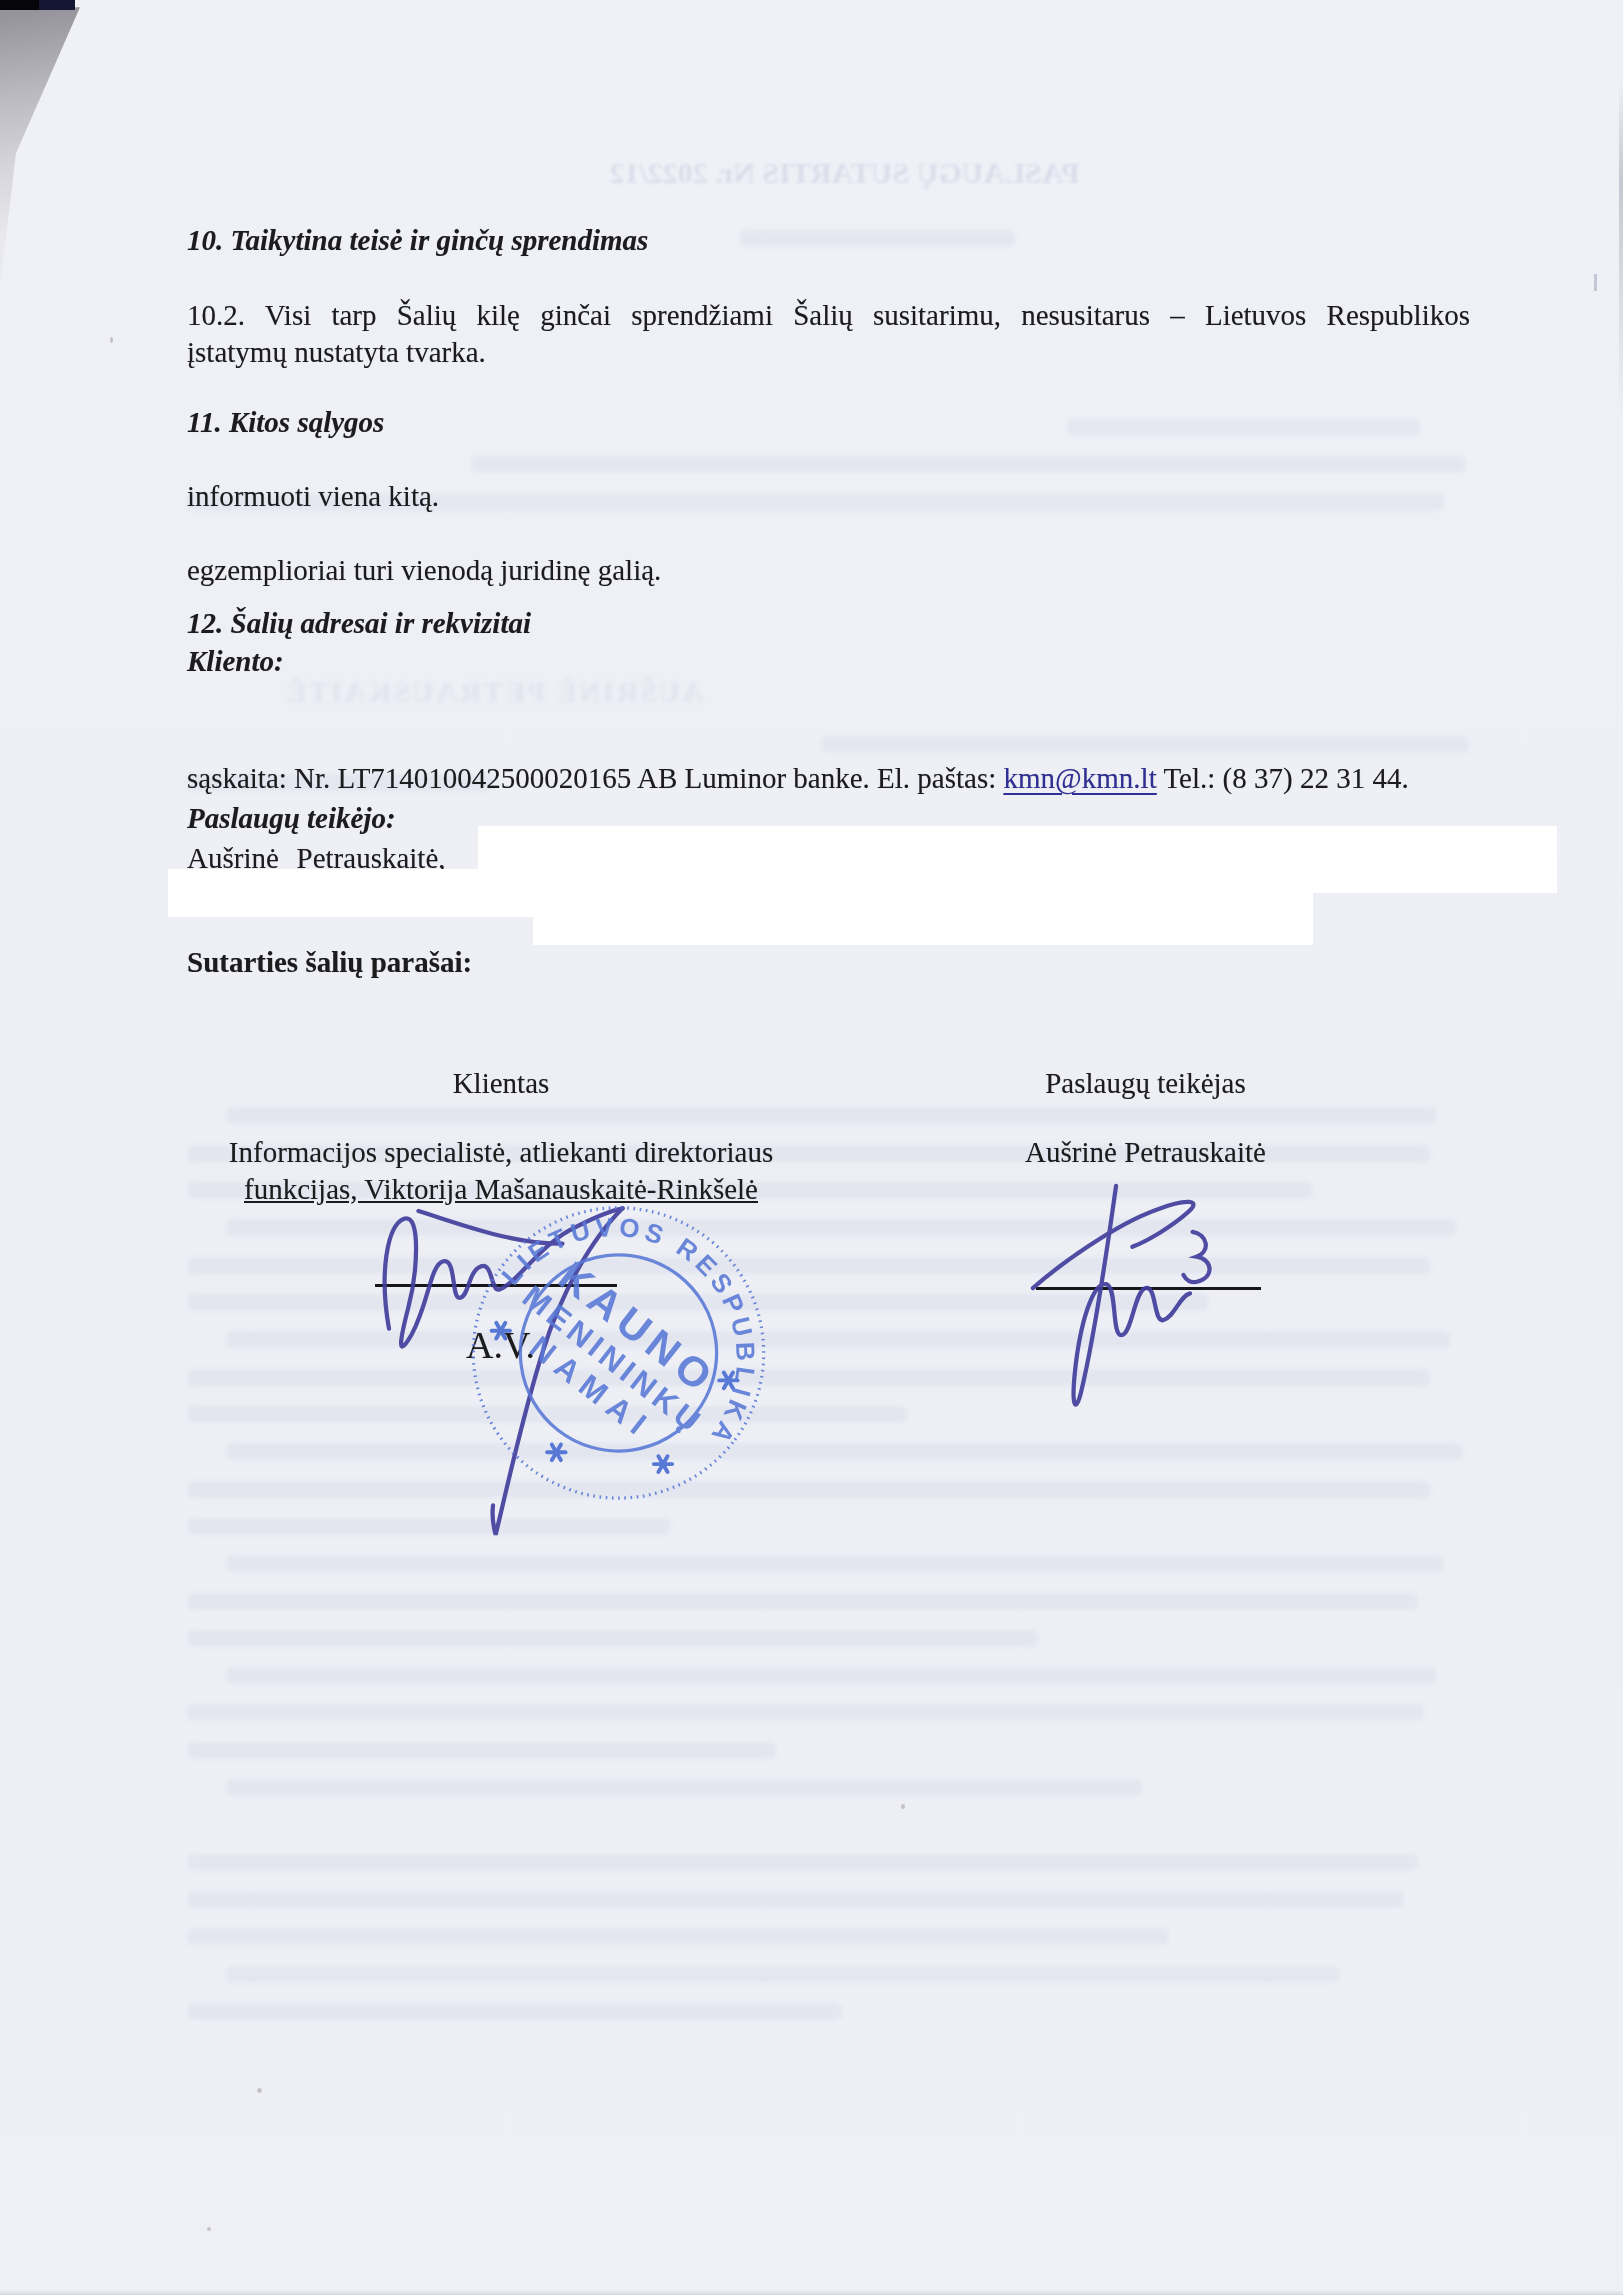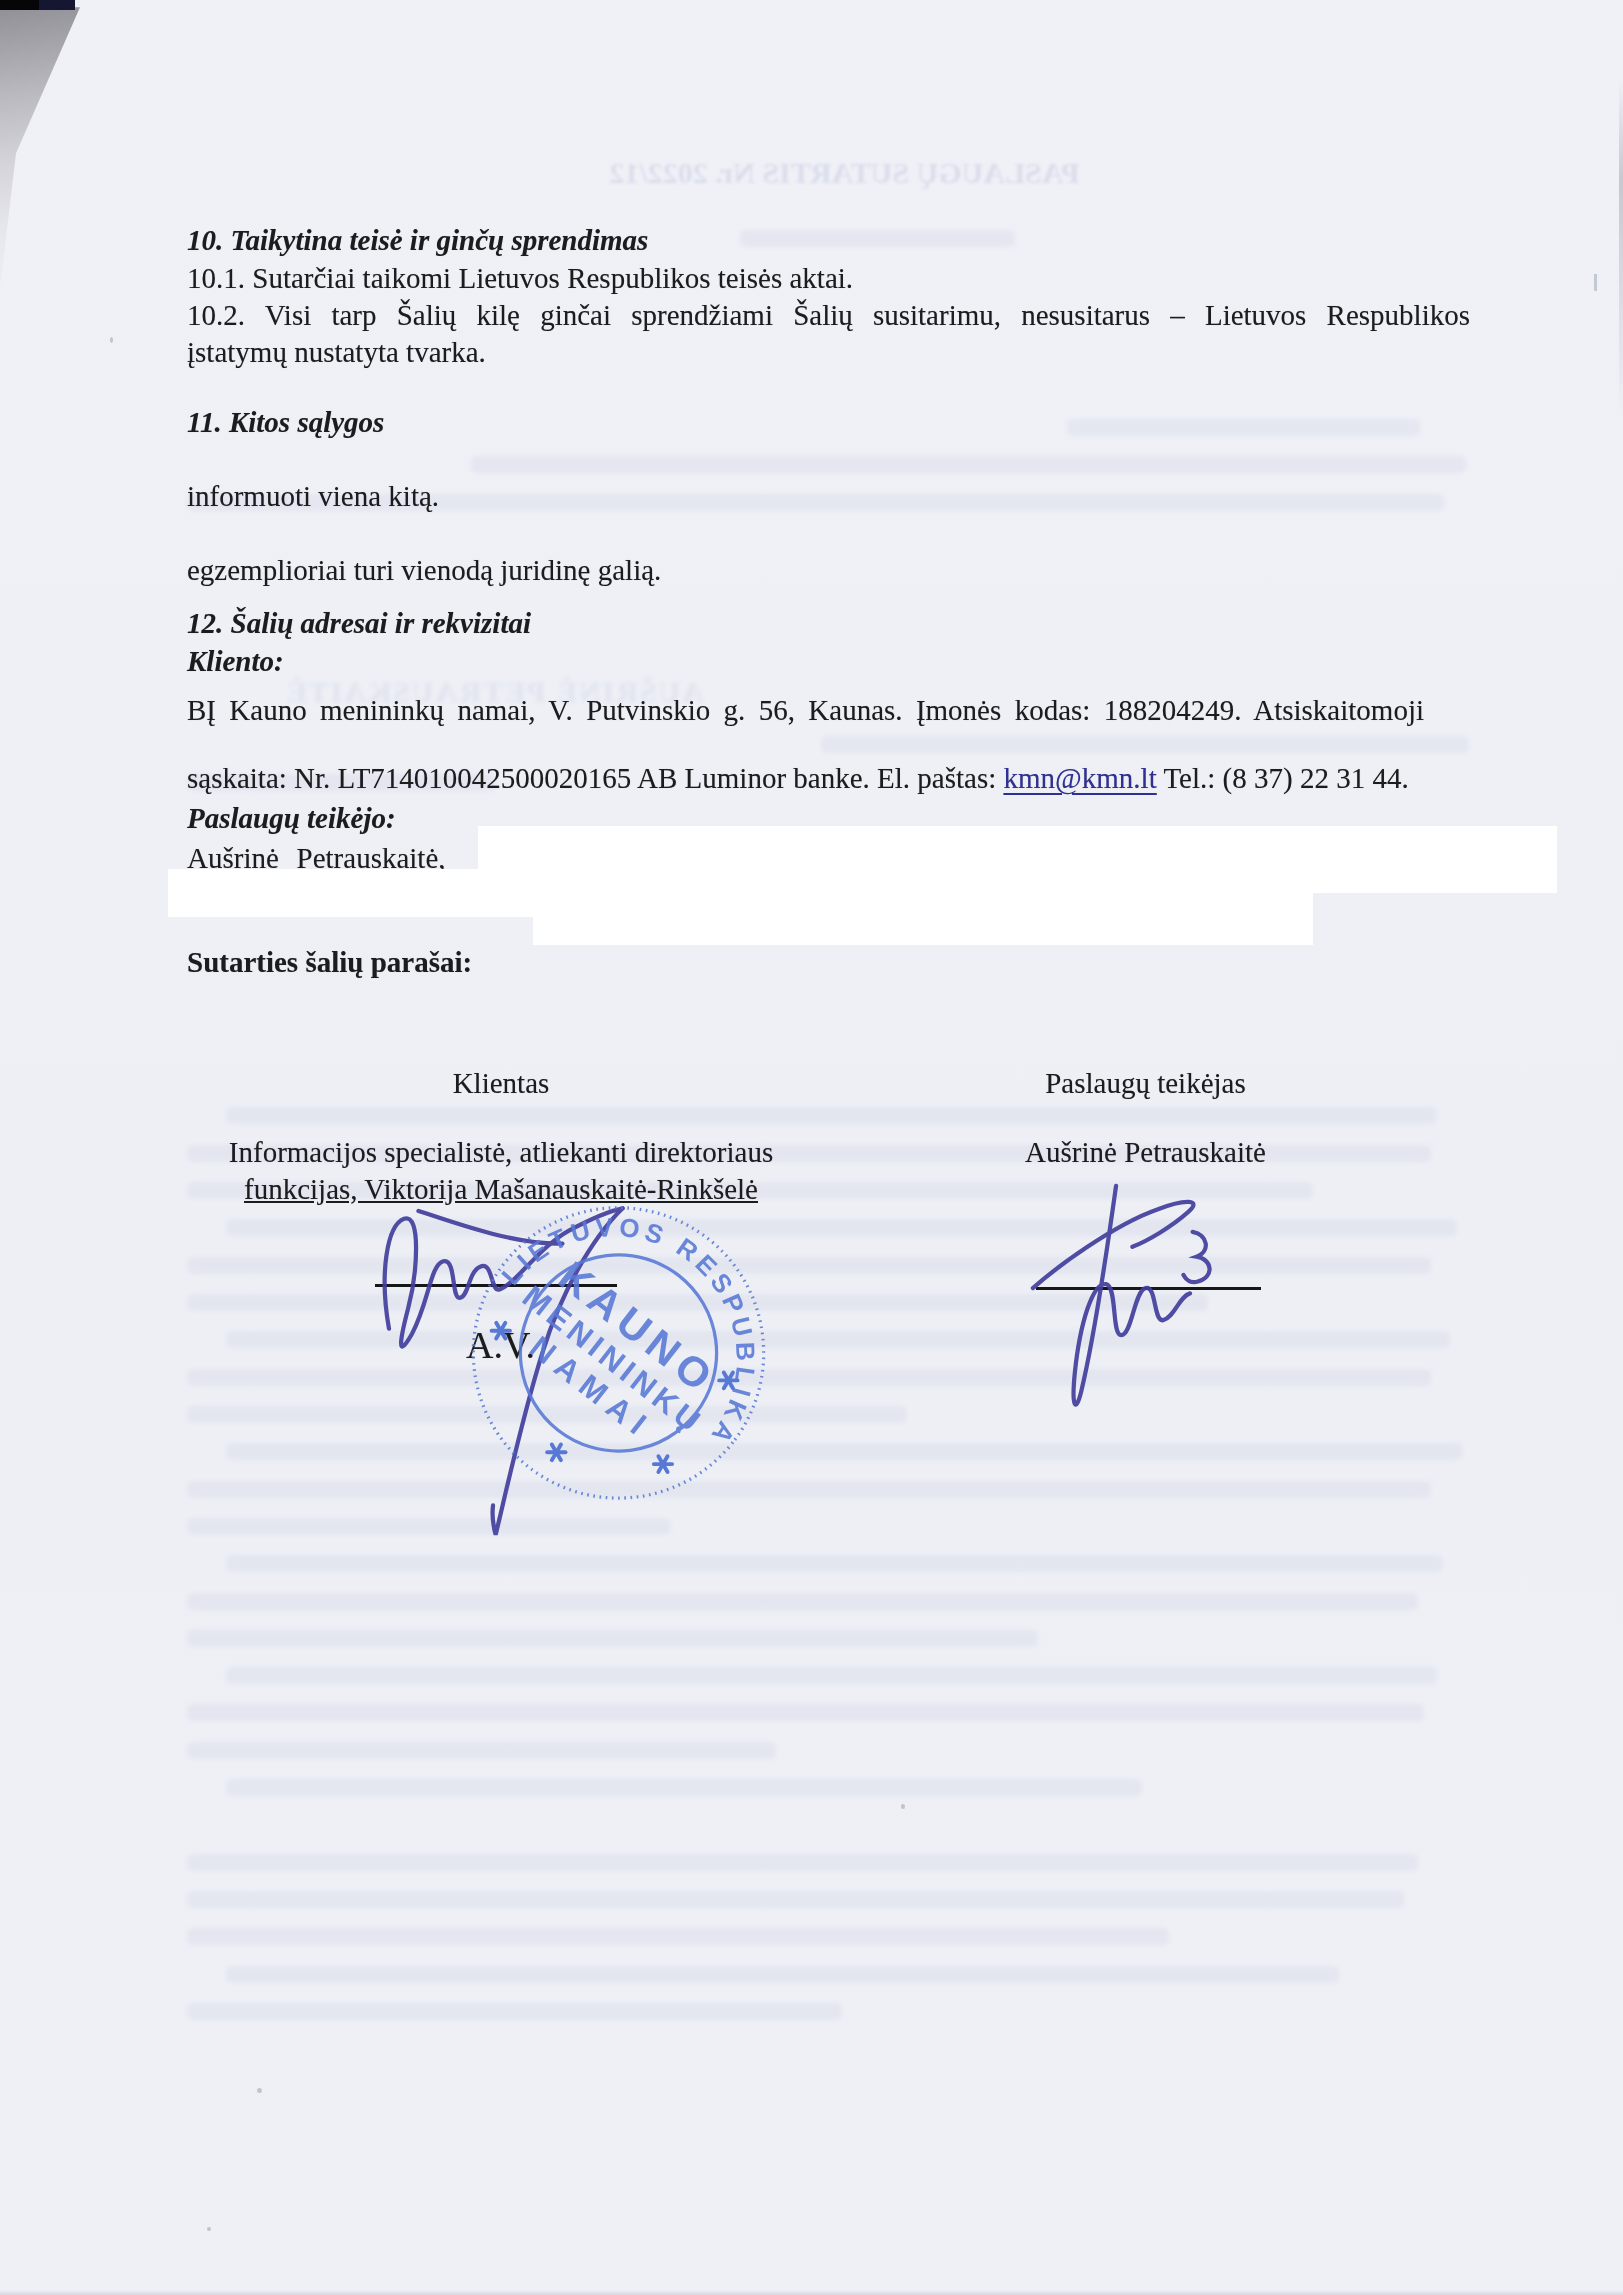--- a/index.html
+++ b/index.html
@@ -79,31 +79,29 @@
       <div class="gl" style="top: 1742px; left: 187px; width: 589px;"></div>
       <div class="gl" style="top: 1779px; left: 226px; width: 916px;"></div>
       <div class="gl" style="top: 1854px; left: 187px; width: 1231px;"></div>
       <div class="gl" style="top: 1891px; left: 187px; width: 1217px;"></div>
       <div class="gl" style="top: 1928px; left: 187px; width: 982px;"></div>
       <div class="gl" style="top: 1966px; left: 226px; width: 1113px;"></div>
       <div class="gl" style="top: 2003px; left: 187px; width: 655px;"></div>
     </div>
 
   <div class="t h" style="left:187px;top:224px;">10. Taikytina teisė ir ginčų sprendimas</div>
-  <div class="t" style="left:187px;top:262px;">10.1. Sutarčiai taikomi Lietuvos Respublikos teisės aktai.</div>
   <div class="t just" style="left:187px;top:299px;width:1283px;">10.2. Visi tarp Šalių kilę ginčai sprendžiami Šalių susitarimu, nesusitarus – Lietuvos Respublikos</div>
   <div class="t" style="left:187px;top:336px;">įstatymų nustatyta tvarka.</div>
 
   <div class="t h" style="left:187px;top:406px;">11. Kitos sąlygos</div>
   <div class="t" style="left:187px;top:480px;">informuoti viena kitą.</div>
   <div class="t" style="left:187px;top:554px;">egzemplioriai turi vienodą juridinę galią.</div>
 
   <div class="t h" style="left:187px;top:607px;">12. Šalių adresai ir rekvizitai</div>
   <div class="t h" style="left:187px;top:645px;">Kliento:</div>
-  <div class="t just" style="left:187px;top:694px;width:1237px;">BĮ Kauno menininkų namai, V. Putvinskio g. 56, Kaunas. Įmonės kodas: 188204249. Atsiskaitomoji</div>
   <div class="t" style="left:187px;top:762px;">
     <span>sąskaita: Nr. LT714010042500020165 AB Luminor banke. El. paštas: </span><span class="email">kmn@kmn.lt</span><span> Tel.: (8 37) 22 31 44.</span>
   </div>
   <div class="t h" style="left:187px;top:802px;">Paslaugų teikėjo:</div>
   <div class="t wsp" style="left:187px;top:842px;">Aušrinė Petrauskaitė,</div>
 
   <div class="redact" style="left:478px;top:826px;width:1079px;height:67px;"></div>
   <div class="redact" style="left:168px;top:869px;width:368px;height:48px;"></div>
   <div class="redact" style="left:533px;top:889px;width:780px;height:56px;"></div>
 

